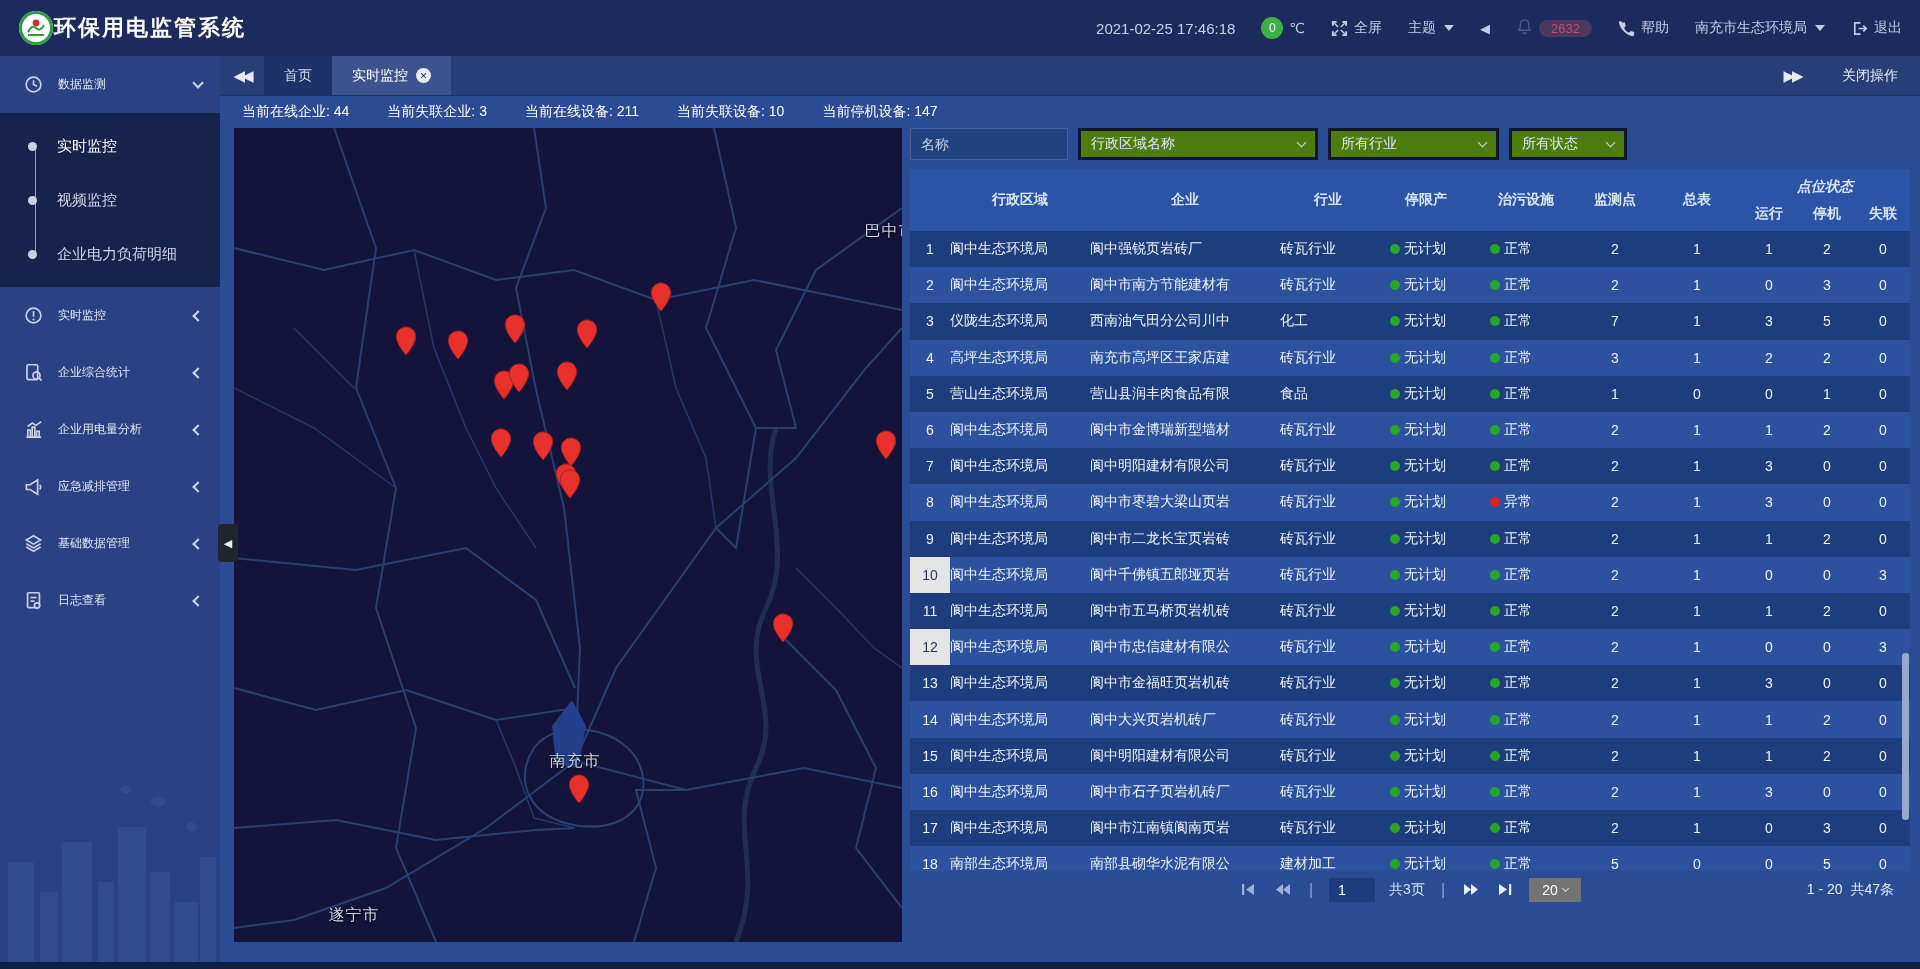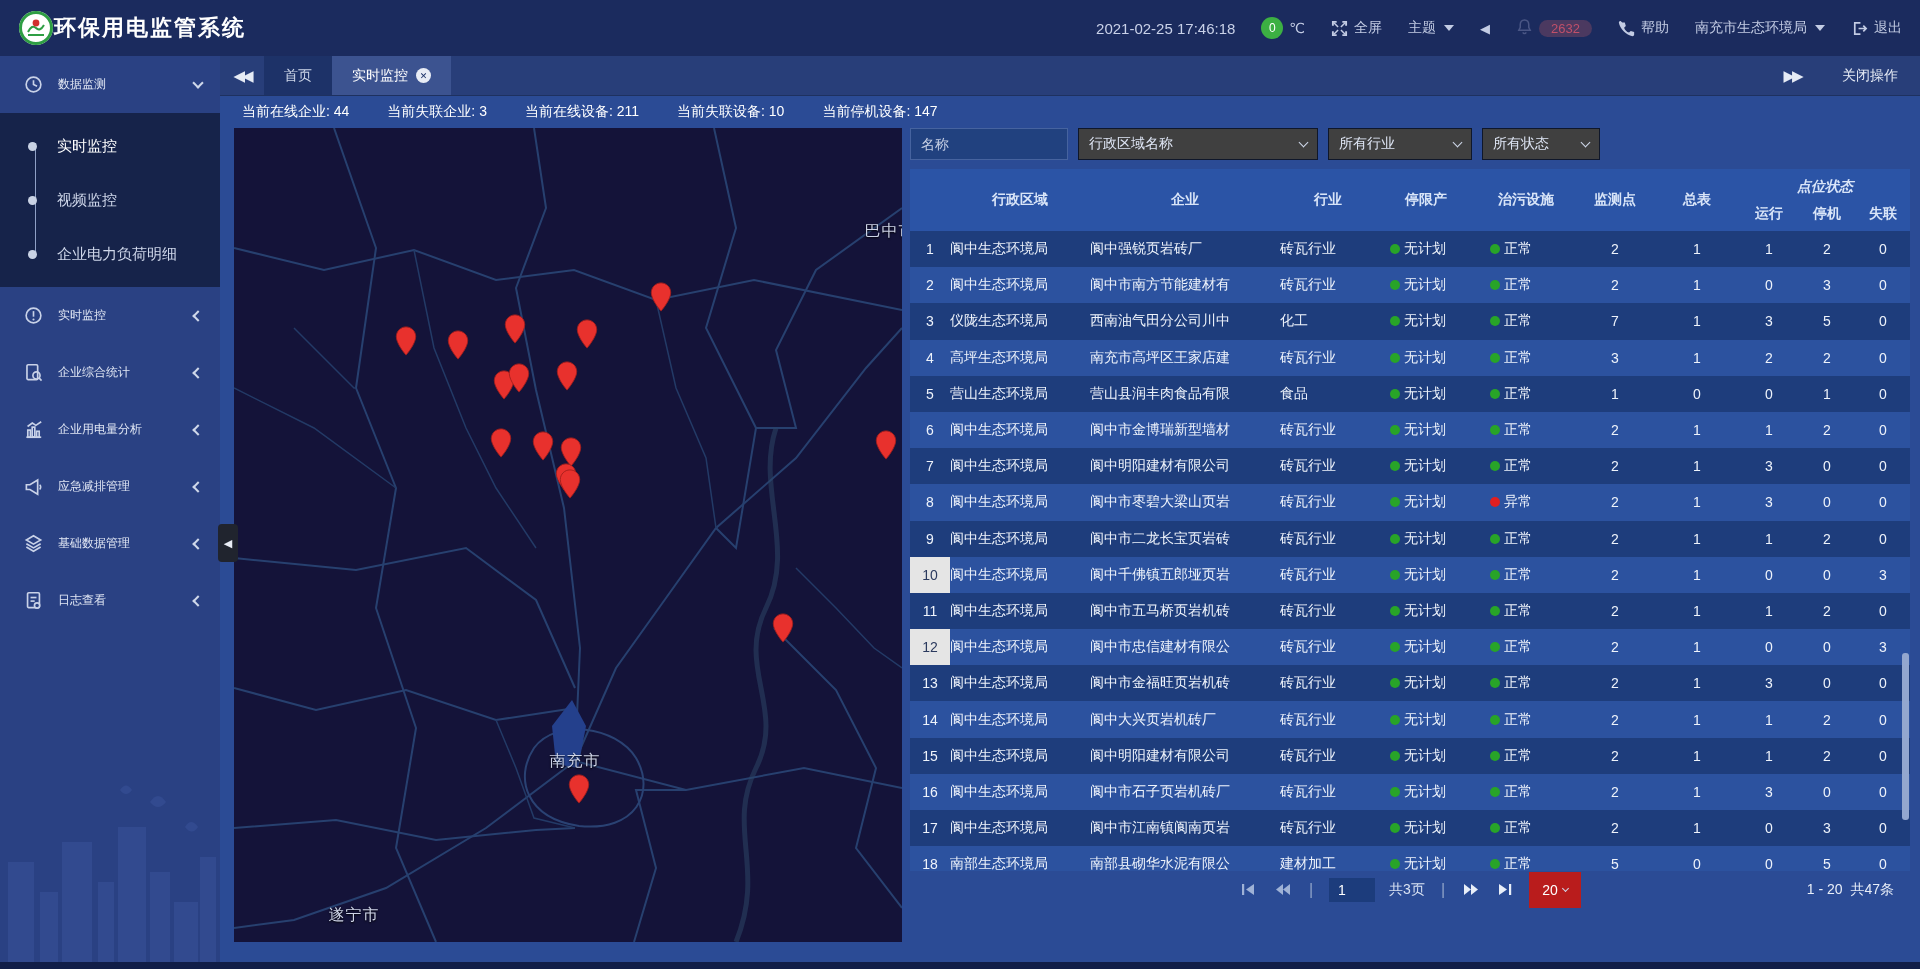--- a/index.html
+++ b/index.html
@@ -61,23 +61,23 @@
   .map { width:668px; flex-shrink:0; position:relative; background:#141339; overflow:hidden; cursor:grab; }
   .map svg.roads { position:absolute; inset:0; }
   .city-label { position:absolute; transform:translate(-50%,-50%); color:#cdd3e6; font-size:16px; letter-spacing:1px; text-shadow:0 1px 2px #000; white-space:nowrap; }
   .pin { position:absolute; width:22px; height:30px; transform:translate(-50%,-100%); }
 
   
   .right-panel { flex:1; display:flex; flex-direction:column; min-width:0; }
   .filters { height:32px; display:flex; gap:10px; margin-bottom:9px; }
   .filters input { width:158px; background:#21417f; border:1px solid #46639f; color:#dfe6f5; font-size:14px; padding:0 10px; outline:none; }
   .filters input::placeholder { color:#c6cfe4; }
-  .select { background:#404040; border:1px solid #0f172a; color:#dfe6f5; font-size:14px; display:flex; align-items:center; justify-content:space-between; padding:0 10px; cursor:pointer; }
+  .select { background:#4d7c0f; border:3px solid #0f172a; color:#dfe6f5; font-size:14px; display:flex; align-items:center; justify-content:space-between; padding:0 10px; cursor:pointer; }
   .select .chev { width:7px; height:7px; border-width:1.5px; transform:rotate(45deg); margin-top:-3px; }
-  .sel-region { width:240px; } .sel-industry { width:144px; } .sel-status { width:118px;text-align:right; }
+  .sel-region { width:240px; } .sel-industry { width:171px; } .sel-status { width:118px;text-align:right; }
 
   .grid-cols { display:grid; grid-template-columns:40px 140px 190px 96px 100px 100px 78px 86px 58px 58px 1fr; }
   .thead { background:#2b54a6; color:#d9e5f8; font-size:14px; height:62px; display:grid;
            grid-template-columns:40px 140px 190px 96px 100px 100px 78px 86px 58px 58px 1fr;
            grid-template-rows:28px 34px; align-items:center; }
   .thead .h { grid-row:1 / 3; text-align:center; font-weight:bold; }
   .thead .group { grid-row:1; grid-column:9 / 12; text-align:center; font-style:italic; font-weight:bold; padding-top:8px; }
   .thead .sub { grid-row:2; text-align:center; font-weight:bold; }
 
   .tbody { height:640px; overflow:hidden; position:relative; }
@@ -90,21 +90,21 @@
   .td.num.hl { background:#e5e5e5; color:#2b3a5e; }
   .td.status { display:flex; align-items:center; justify-content:flex-start; padding-left:14px; gap:4px; }
   .sdot { width:10px; height:10px; border-radius:50%; flex-shrink:0; }
   .scroll-thumb { position:absolute; right:1px; top:66%; height:26%; width:7px; background:#93a7cf; border-radius:3px; }
 
   .pagination { height:33px; margin-top:2px; position:relative; display:flex; align-items:center; justify-content:center; gap:14px; color:#d9e2f2; font-size:14px; }
   .pg-ico { width:20px; height:16px; cursor:pointer; display:flex; align-items:center; justify-content:center; }
   .pg-ico svg { width:16px; height:13px; }
   .pg-divider { color:#8fa3c8; font-size:16px; margin:0 2px; }
   .page-input { width:46px; height:24px; background:#1c3c7c; border:1px solid #1c3c7c; color:#fff; text-align:left; padding-left:8px; font-size:14px; }
-  .size-select { width:52px; height:36px; background:#b91c1c; display:flex; align-items:center; justify-content:center; gap:5px; color:#fff; cursor:pointer; }
+  .size-select { width:52px; height:24px; background:#737373; display:flex; align-items:center; justify-content:center; gap:5px; color:#fff; cursor:pointer; }
   .size-select .chev { width:5px; height:5px; border-width:1.5px; transform:rotate(45deg); margin-top:-2px; }
   .pg-range { position:absolute; right:16px; color:#e8eef8; }
 
   .bottom-strip { height:7px; background:#111e48; }
 </style>
 </head>
 <body>
 
 <header class="topbar">
   <div class="brand">

